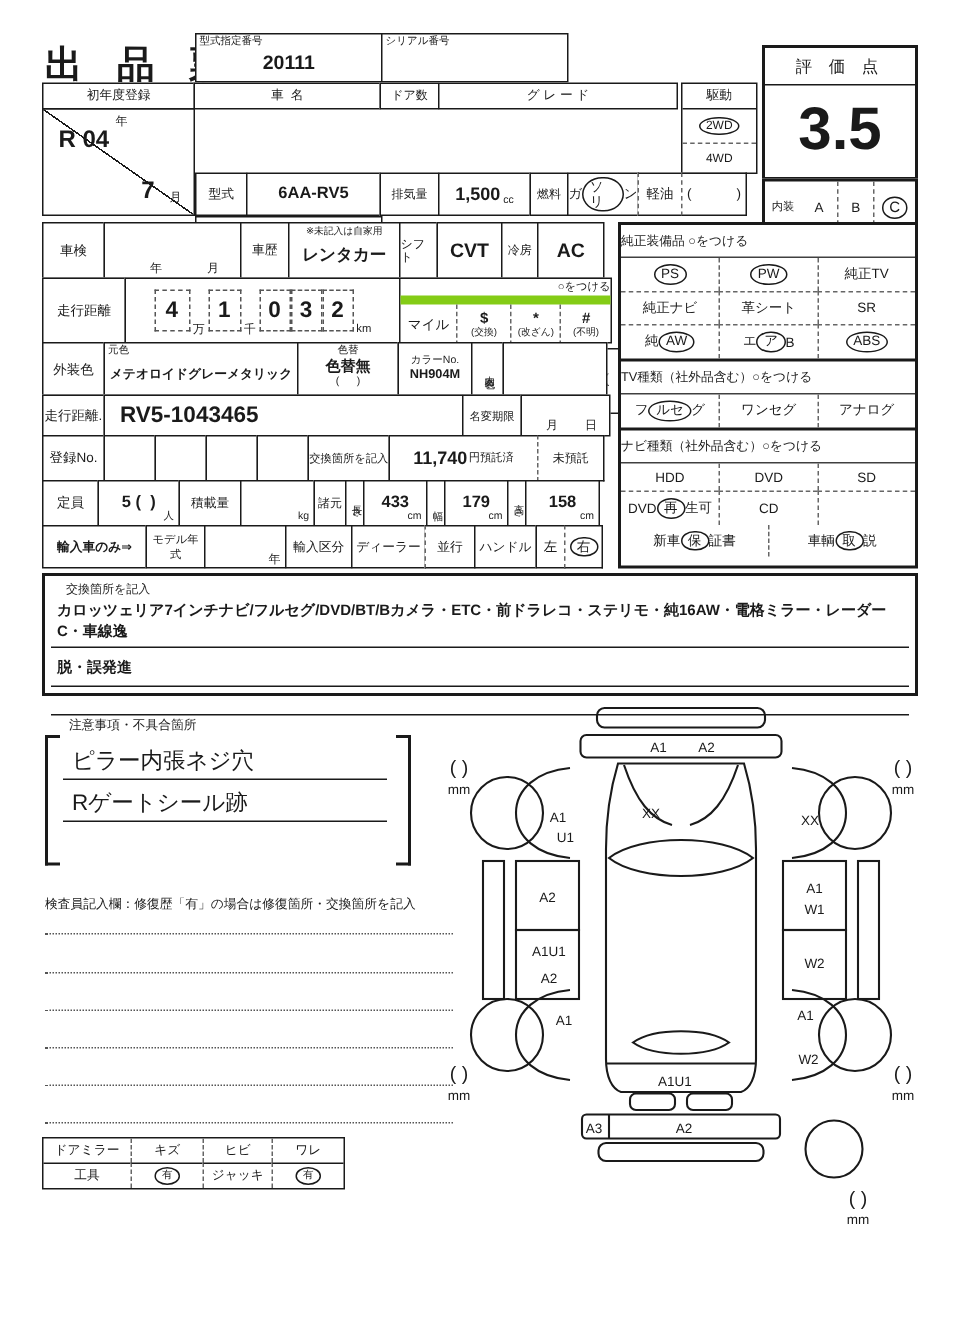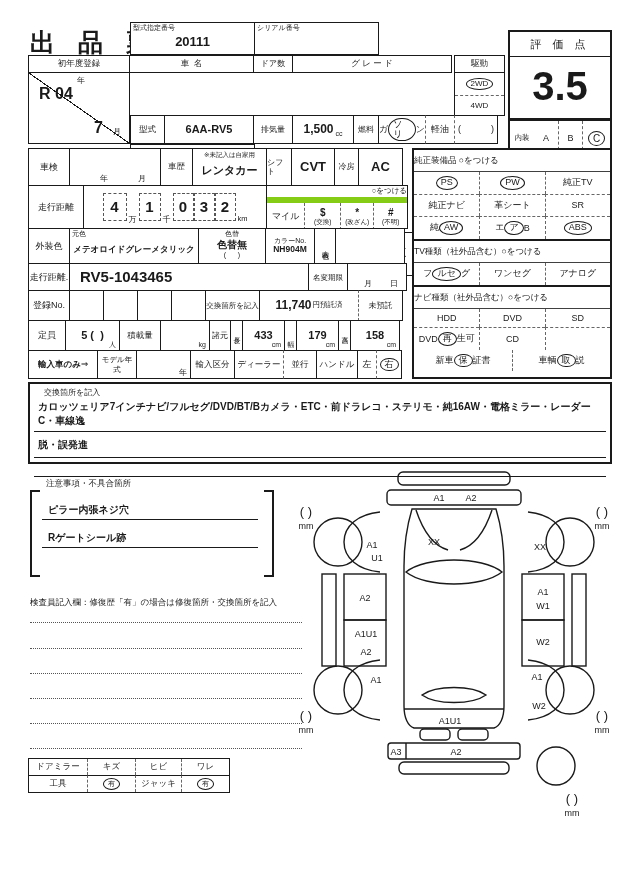--- a/index.html
+++ b/index.html
@@ -28,21 +28,21 @@
   font-weight:bold;font-size:15px;background:#fff}
 .sec-title{font-size:8.5px;padding:5px 0 4px;border-bottom:1px solid #404040}
 .bt{border-top:2px solid #1a1a1a}
 .grid3{display:grid;grid-template-columns:1fr 1fr 1fr}
 .grid2{display:grid;grid-template-columns:1fr 1fr}
 .g{font-size:9px;display:flex;align-items:center;justify-content:center;padding:4px 0;
    border-left:1px dashed #666;min-height:18px}
 .g.nl{border-left:none}
 .g.rt{border-top:1px dashed #666}
 .note-line{height:28px;border-bottom:1.5px solid #1a1a1a;display:flex;align-items:flex-end;
-  padding:0 0 2px 6px;font-size:10px;font-weight:bold}
+  padding:0 0 2px 6px;font-size:15px;font-weight:normal}
 .dot{position:absolute;left:30px;width:272px;border-top:1px dotted #555}
 .lg{font-size:8.5px;display:flex;align-items:center;justify-content:center;padding:2px 0;min-height:16px}
 svg text{font-family:"Liberation Sans","DejaVu Sans",sans-serif}
 </style>
 </head>
 <body>
 
 <div class="abs b" style="left:30px;top:26px;font-size:25px;letter-spacing:8px">出 品 票</div>
 
 <div class="row" style="left:130px;top:22px;height:33px">

